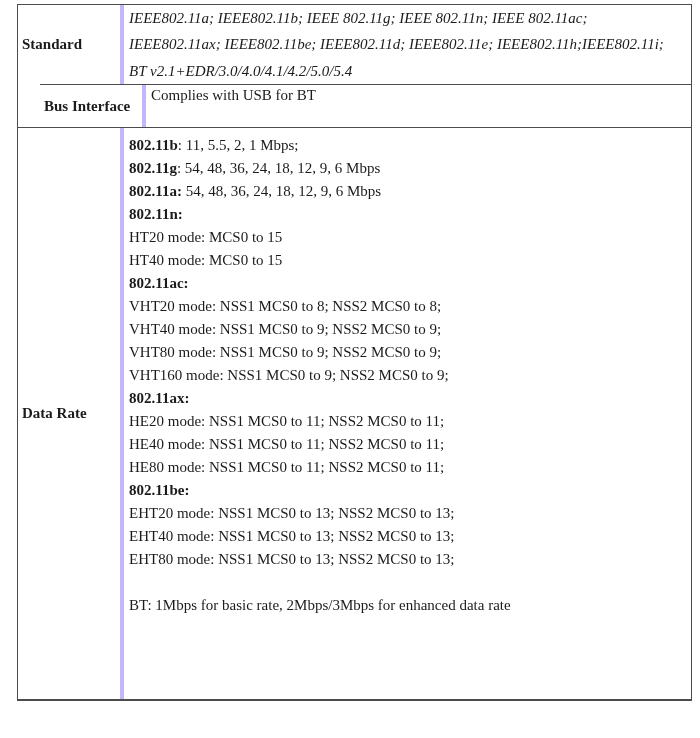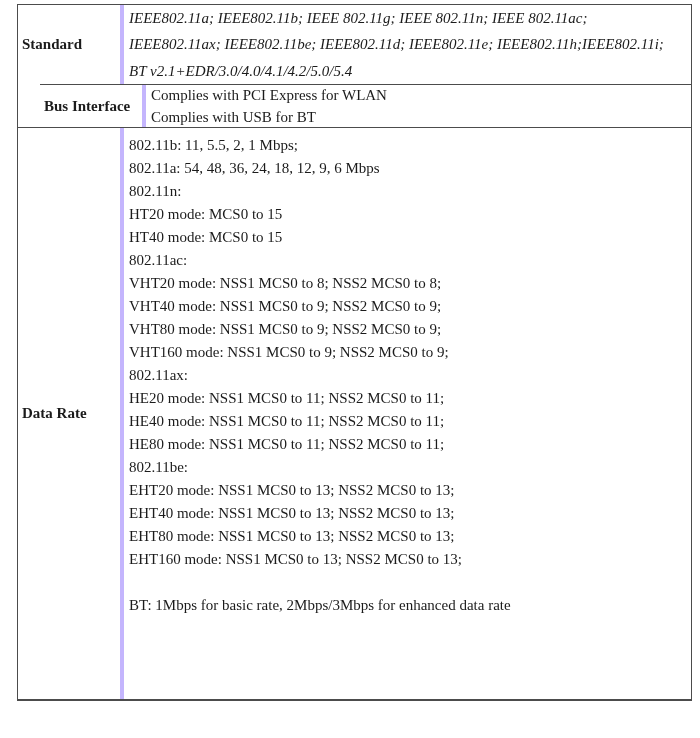--- a/index.html
+++ b/index.html
@@ -30,21 +30,21 @@
     font-weight: 700;
     font-size: 15px;
     white-space: nowrap;
   }
   .value-cell {
     flex: 1;
     padding-left: 5px;
     font-size: 15px;
   }
   .line { white-space: nowrap; }
-  .b { font-weight: 400; }
+  .b { font-weight: 700; }
 
   .row-standard { height: 79px; }
   .row-standard .line { line-height: 26.3px; font-style: italic; }
 
   .row-bus { height: 43px; margin-left: 22px; }
   .row-bus .line { line-height: 21.5px; }
 
   .row-form { height: 29px; }
   .row-form .line { line-height: 29px; }
 
@@ -63,47 +63,46 @@
       <div class="cell value-cell">
         <div class="line">IEEE802.11a; IEEE802.11b; IEEE 802.11g; IEEE 802.11n; IEEE 802.11ac;</div>
         <div class="line">IEEE802.11ax; IEEE802.11be; IEEE802.11d; IEEE802.11e; IEEE802.11h;IEEE802.11i;</div>
         <div class="line">BT v2.1+EDR/3.0/4.0/4.1/4.2/5.0/5.4</div>
       </div>
     </div>
 
     <div class="row row-bus">
       <div class="cell label-cell">Bus Interface</div>
       <div class="cell value-cell">
-        <div class="line">Complies with PCI Express for WLAN</div>
         <div class="line">Complies with USB for BT</div>
       </div>
     </div>
 
 
     <div class="row row-data">
       <div class="cell label-cell">Data Rate</div>
       <div class="cell value-cell">
         <div class="line"><span class="b">802.11b</span><span>: 11, 5.5, 2, 1 Mbps;</span></div>
+        <div class="line"><span class="b">802.11g</span><span>: 54, 48, 36, 24, 18, 12, 9, 6 Mbps</span></div>
         <div class="line"><span class="b">802.11a:</span><span> 54, 48, 36, 24, 18, 12, 9, 6 Mbps</span></div>
         <div class="line"><span class="b">802.11n:</span><span></span></div>
         <div class="line"><span class="b"></span><span>HT20 mode: MCS0 to 15</span></div>
         <div class="line"><span class="b"></span><span>HT40 mode: MCS0 to 15</span></div>
         <div class="line"><span class="b">802.11ac:</span><span></span></div>
         <div class="line"><span class="b"></span><span>VHT20 mode: NSS1 MCS0 to 8; NSS2 MCS0 to 8;</span></div>
         <div class="line"><span class="b"></span><span>VHT40 mode: NSS1 MCS0 to 9; NSS2 MCS0 to 9;</span></div>
         <div class="line"><span class="b"></span><span>VHT80 mode: NSS1 MCS0 to 9; NSS2 MCS0 to 9;</span></div>
         <div class="line"><span class="b"></span><span>VHT160 mode: NSS1 MCS0 to 9; NSS2 MCS0 to 9;</span></div>
         <div class="line"><span class="b">802.11ax:</span><span></span></div>
         <div class="line"><span class="b"></span><span>HE20 mode: NSS1 MCS0 to 11; NSS2 MCS0 to 11;</span></div>
         <div class="line"><span class="b"></span><span>HE40 mode: NSS1 MCS0 to 11; NSS2 MCS0 to 11;</span></div>
         <div class="line"><span class="b"></span><span>HE80 mode: NSS1 MCS0 to 11; NSS2 MCS0 to 11;</span></div>
         <div class="line"><span class="b">802.11be:</span><span></span></div>
         <div class="line"><span class="b"></span><span>EHT20 mode: NSS1 MCS0 to 13; NSS2 MCS0 to 13;</span></div>
         <div class="line"><span class="b"></span><span>EHT40 mode: NSS1 MCS0 to 13; NSS2 MCS0 to 13;</span></div>
         <div class="line"><span class="b"></span><span>EHT80 mode: NSS1 MCS0 to 13; NSS2 MCS0 to 13;</span></div>
-        <div class="line"><span class="b"></span><span>EHT160 mode: NSS1 MCS0 to 13; NSS2 MCS0 to 13;</span></div>
         <div class="line"><span class="b"></span><span></span></div>
         <div class="line"><span class="b"></span><span>BT: 1Mbps for basic rate, 2Mbps/3Mbps for enhanced data rate</span></div>
       </div>
     </div>
 
   </div>
 </div>
 
 </body></html>

